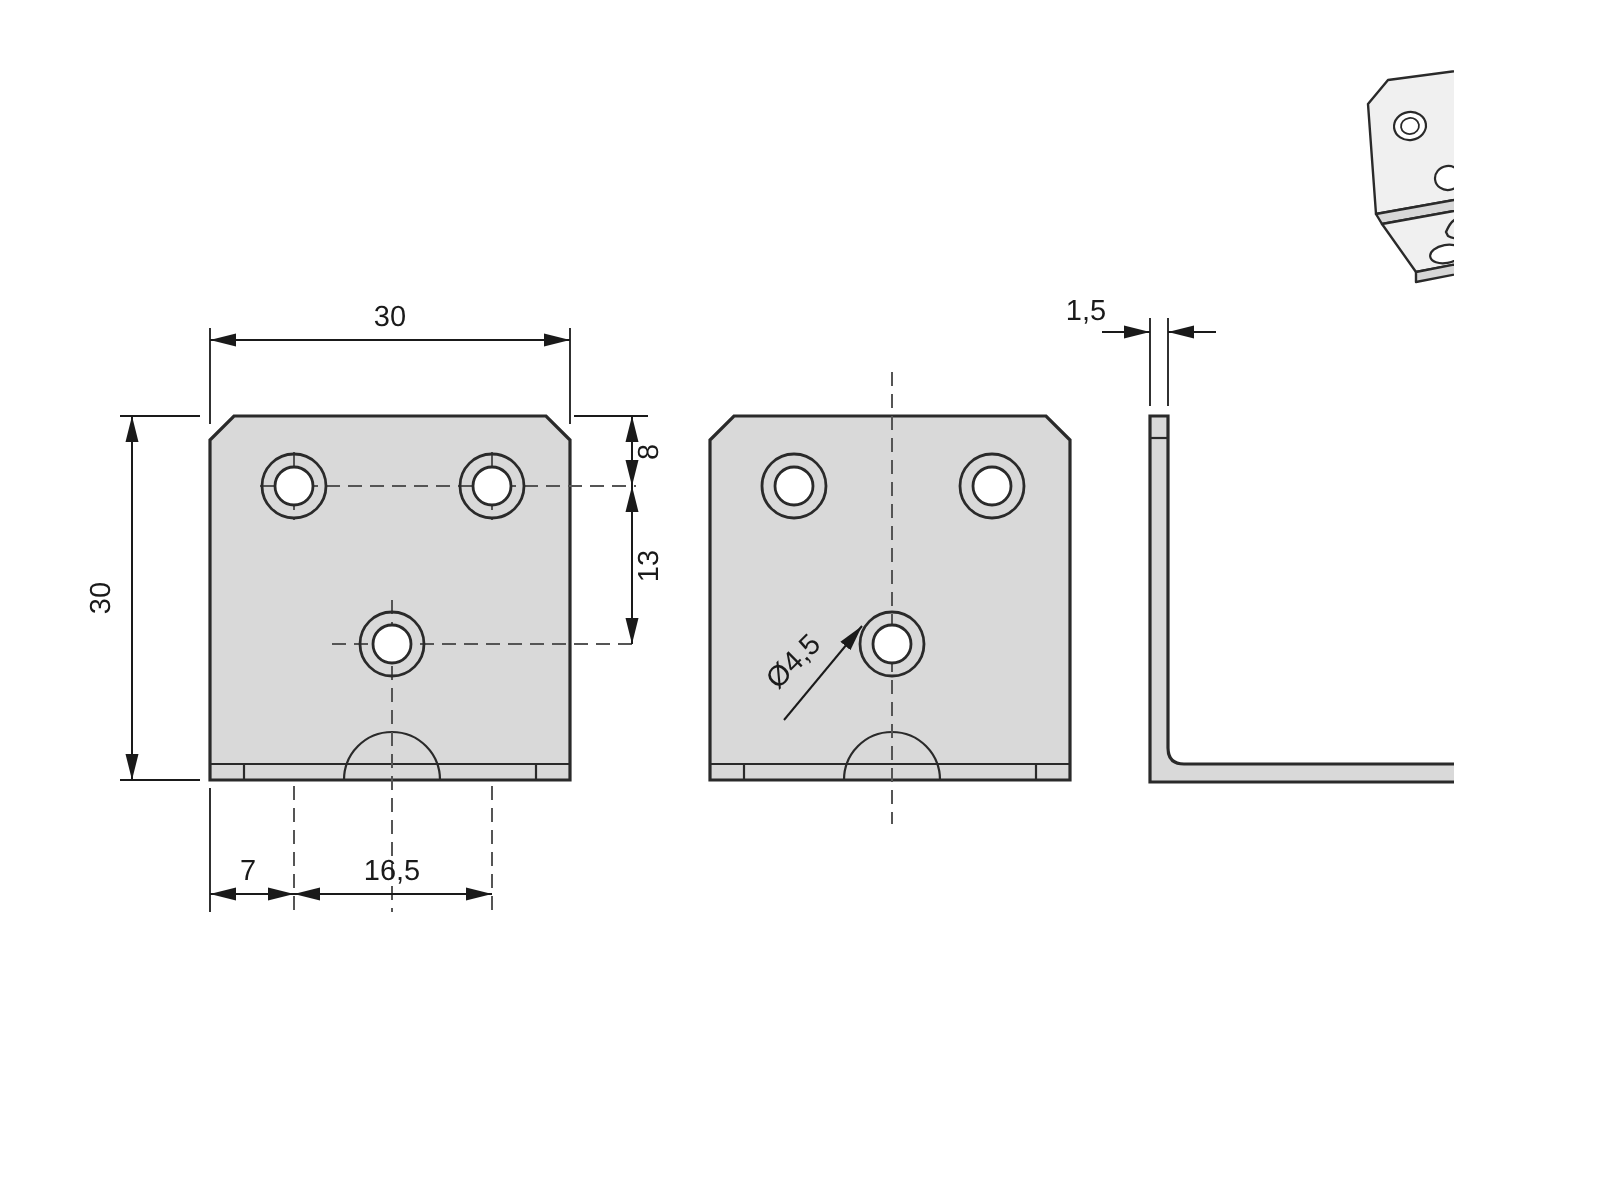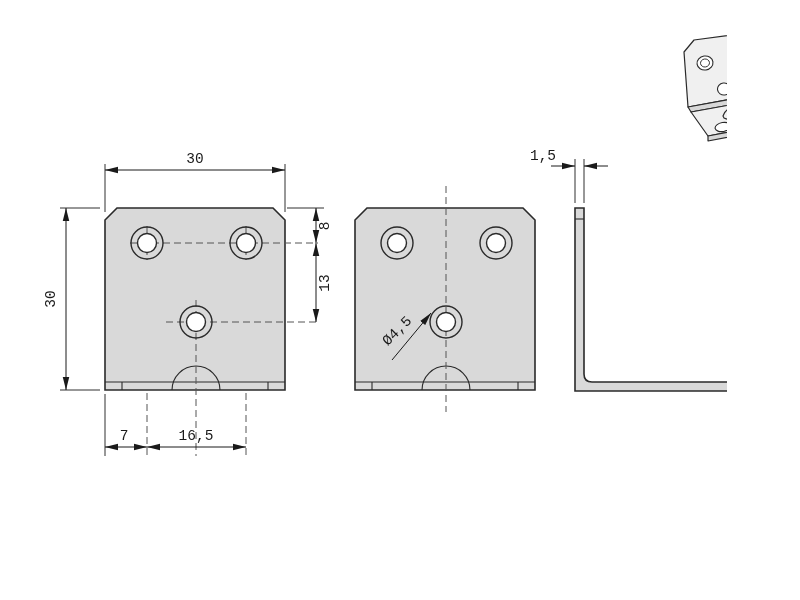--- a/index.html
+++ b/index.html
@@ -1,16 +1,16 @@
 <!DOCTYPE html>
 <html style="--background: #ffffff; --plate-fill: #d9d9d9; --outline: #2a2a2a; --centerline: #555555; --dimension: #1a1a1a; --hole-fill: #ffffff; --iso-face: #f0f0f0; --iso-edge: #d7d7d7;"><head>
 <meta charset="utf-8">
 <style>
   html,body{margin:0;padding:0;background:#ffffff;}
-  .canvas{position:relative;width:727px;height:600px;background:var(--background,#ffffff);overflow:hidden;font-family:Liberation Mono, monospace;}
+  .canvas{position:relative;width:727px;height:600px;background:var(--background,#ffffff);overflow:hidden;font-family:Liberation Sans, sans-serif;}
   svg{display:block;}
   .plate{fill:var(--plate-fill,#d9d9d9);stroke:var(--outline,#2a2a2a);stroke-width:1.6;stroke-linejoin:miter;}
   .edge{fill:none;stroke:var(--outline,#2a2a2a);stroke-width:1.1;}
   .hole-outer{fill:none;stroke:var(--outline,#2a2a2a);stroke-width:1.4;}
   .hole-inner{fill:var(--hole-fill,#ffffff);stroke:var(--outline,#2a2a2a);stroke-width:1.4;}
   .cl{fill:none;stroke:var(--centerline,#555555);stroke-width:1;stroke-dasharray:7 4;}
   .dim{fill:none;stroke:var(--dimension,#1a1a1a);stroke-width:1;}
   .ext{fill:none;stroke:var(--dimension,#1a1a1a);stroke-width:0.9;}
   .dim-text{font-size:14.5px;fill:var(--dimension,#1a1a1a);}
   .iso-face{fill:var(--iso-face,#f0f0f0);stroke:var(--outline,#2a2a2a);stroke-width:1.2;stroke-linejoin:round;}

